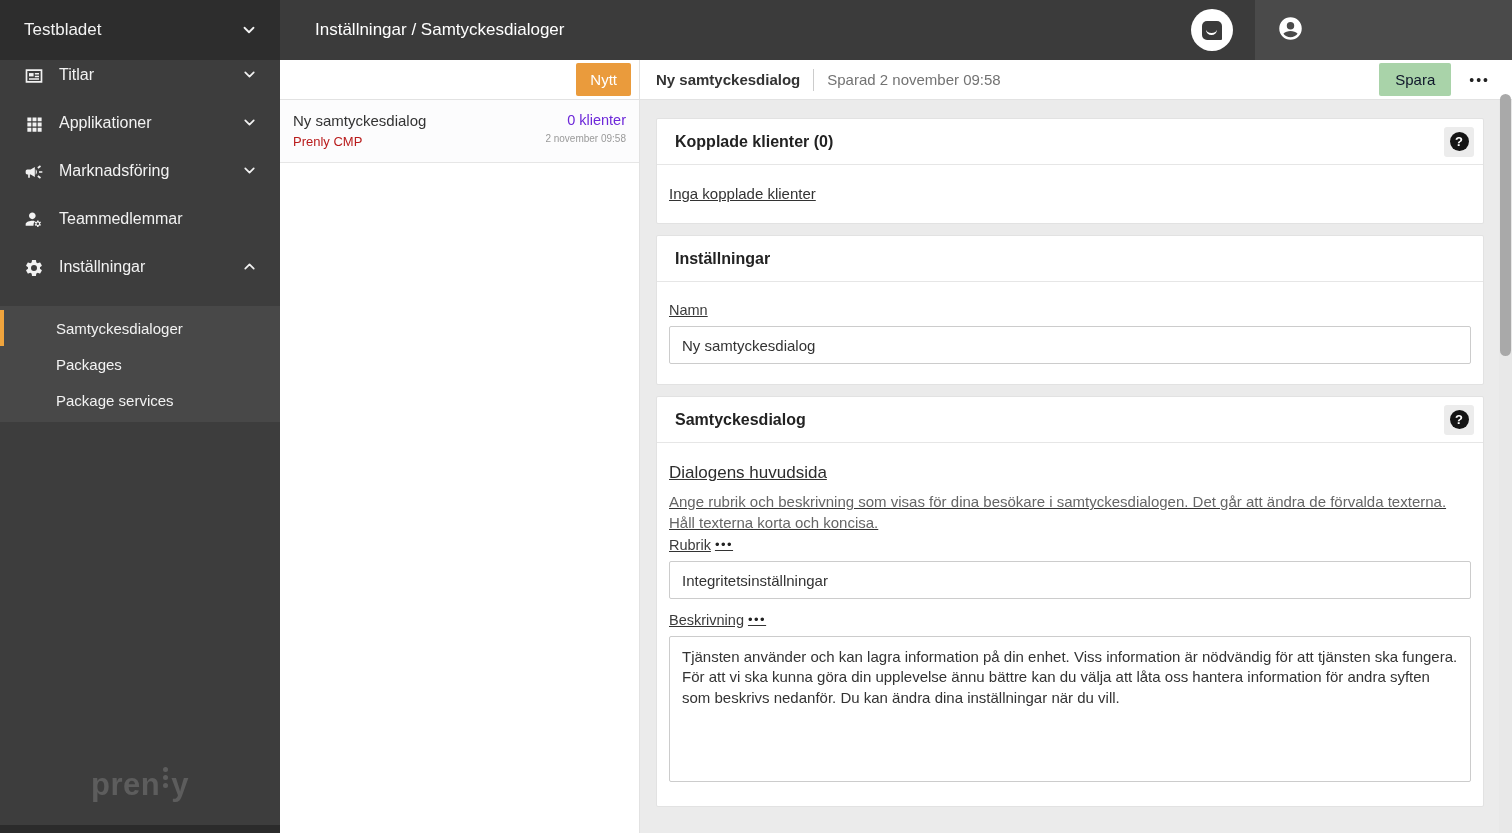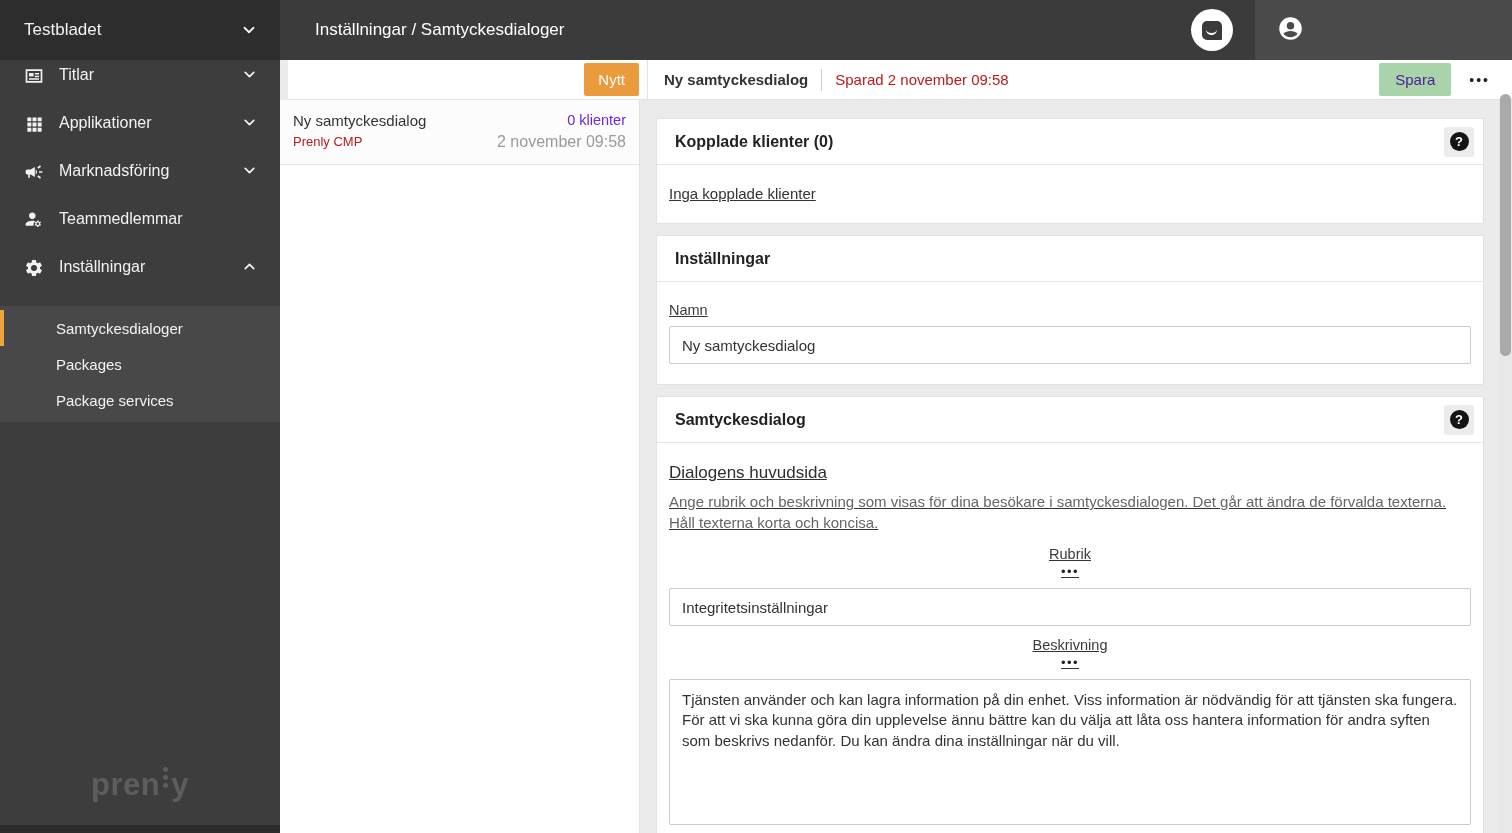--- a/index.html
+++ b/index.html
@@ -26,55 +26,55 @@
   .right { flex:1; display:flex; flex-direction:column; min-width:0; }
 
   .topbar { height:60px; background:#3b3b3b; display:flex; align-items:center; color:#fff; position:relative; flex-shrink:0; }
   .breadcrumb { padding-left:35px; font-size:17px; }
   .chat-btn { position:absolute; right:279px; top:9px; width:42px; height:42px; border-radius:50%; background:#fff; display:flex; align-items:center; justify-content:center; cursor:pointer; border:none; }
   .chat-bubble { width:20px; height:19px; background:#3a3a3a; border-radius:5px 5px 1px 5px; position:relative; }
   .chat-bubble::after { content:""; position:absolute; left:4px; bottom:5px; width:11px; height:6px; border:2px solid #fff; border-top:none; border-left:none; border-right:none; border-radius:0 0 8px 8px; }
   .topbar-right { position:absolute; right:0; top:0; width:257px; height:60px; background:#4a4a4a; display:flex; align-items:center; }
   .account-btn { margin-left:22px; background:none; border:none; cursor:pointer; display:flex; }
 
-  .subheader { height:40px; background:#fff; border-bottom:1px solid #e2e2e2; display:flex; flex-shrink:0;margin-left:8px; }
+  .subheader { height:40px; background:#fff; border-bottom:1px solid #e2e2e2; display:flex; flex-shrink:0; }
   .sub-left { width:360px; flex-shrink:0; border-right:1px solid #e2e2e2; display:flex; align-items:center; justify-content:flex-end; padding-right:8px; }
   .btn-new { background:#EA9B3C; color:#fff; border:none; border-radius:2px; font-size:15px; padding:8px 14px; cursor:pointer; font-family:inherit; }
   .sub-right { flex:1; display:flex; align-items:center; padding:0 20px 0 16px; min-width:0; }
   .doc-title { font-size:15px; font-weight:bold; color:#333; white-space:nowrap; }
   .vdiv { width:1px; height:22px; background:#ccc; margin:0 13px; }
-  .save-status { font-size:15px; color:#b91c1c; white-space:nowrap; }
-  .btn-save { margin-left:auto; background:#A9D3A9; color:#4c1d95; border:none; border-radius:2px; font-size:15px; padding:8px 16px; cursor:pointer; font-family:inherit; }
+  .save-status { font-size:15px; color:#737373; white-space:nowrap; }
+  .btn-save { margin-left:auto; background:#A9D3A9; color:#0f172a; border:none; border-radius:2px; font-size:15px; padding:8px 16px; cursor:pointer; font-family:inherit; }
   .btn-dots { background:none; border:none; color:#222; font-size:14px; letter-spacing:2px; margin-left:16px; cursor:pointer; padding:4px 2px; }
 
   .content-row { flex:1; display:flex; min-height:0; position:relative; }
 
   .list-panel { width:360px; flex-shrink:0; background:#fff; border-right:1px solid #e2e2e2; }
   .list-item { display:flex; justify-content:space-between; padding:12px 13px 13px; border-bottom:1px solid #e6e6e6; background:#fcfcfd; cursor:pointer; }
   .li-title { font-size:15px; color:#333; }
   .li-sub { font-size:13px; color:#b91c1c; margin-top:5px; }
   .li-right { text-align:right; }
   .li-meta { font-size:14.5px; color:#6d28d9; }
-  .li-date { font-size:16px; color:#9a9a9a; margin-top:5px; }
+  .li-date { font-size:10px; color:#9a9a9a; margin-top:5px; }
 
   .main { flex:1; min-width:0; padding:18px 28px 0 16px; overflow:hidden; }
   .card { background:#fff; border:1px solid #e2e2e2; border-radius:2px; margin-bottom:11px; }
   .card-header { height:46px; display:flex; align-items:center; justify-content:space-between; padding:0 9px 0 18px; border-bottom:1px solid #e6e6e6; }
   .card-title { font-size:16px; font-weight:bold; color:#222; }
   .help-btn { width:30px; height:30px; background:#ececec; border:none; border-radius:3px; display:flex; align-items:center; justify-content:center; cursor:pointer; }
   .help-circle { width:19px; height:19px; background:#141414; border-radius:50%; color:#fff; font-size:13px; font-weight:bold; display:flex; align-items:center; justify-content:center; font-family:inherit; }
   .card-body { padding:20px 12px;text-decoration:underline; }
   .body-text { font-size:15px; color:#333; }
   .field-label { font-size:14.5px; color:#3b3b3b; margin-bottom:8px; }
-  .field-row { display:flex; align-items:center; justify-content:flex-start; margin-bottom:7px;flex-direction:column; }
+  .field-row { display:flex; align-items:center; justify-content:flex-start; margin-bottom:7px; }
   .field-row .field-label { margin-bottom:0; }
   .inline-dots { background:none; border:none; font-size:13px; letter-spacing:1.5px; color:#222; cursor:pointer; padding:2px 4px; }
   .text-input { width:100%; height:38px; border:1px solid #ccc; border-radius:2px; padding:0 12px; font-size:15px; color:#333; font-family:inherit; background:#fff; }
   .section-title { font-size:17px; font-weight:normal; color:#2e2e2e; margin-bottom:8px; }
-  .section-desc { font-size:15px; color:#666; line-height:1.4; margin-bottom:13px; max-width:800px; }
+  .section-desc { font-size:15px; color:#666; line-height:1.4; margin-bottom:2px; max-width:800px; }
   .textarea { width:100%; height:146px; border:1px solid #ccc; border-radius:2px; padding:10px 12px; font-size:15px; line-height:1.35; color:#333; font-family:inherit; resize:none; background:#fff; }
   .mt18 { margin-top:11px; }
 
   .scroll-track { position:absolute; top:0; right:0; width:13px; height:100%; background:#e8e8e8; }
   .scroll-thumb { position:absolute; top:-6px; right:1px; width:11px; height:262px; background:#a9a9a9; border-radius:6px; cursor:pointer; }
 </style>
 </head>
 <body>
 
 <aside class="sidebar">

